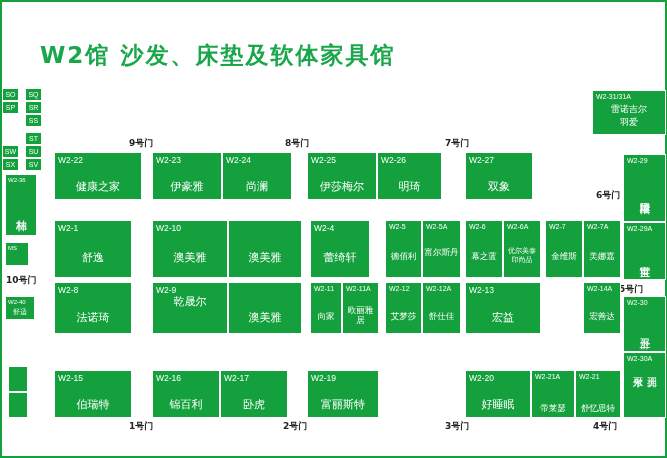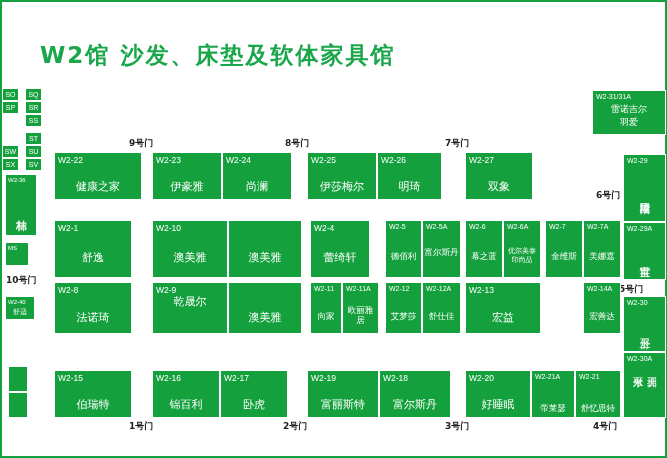--- a/index.html
+++ b/index.html
@@ -266,24 +266,20 @@
     <span class="nm">锦百利</span>
   </div>
   <div class="booth" style="left:218px;top:368px;width:68px;height:48px;">
     <span class="code">W2-17</span>
     <span class="nm">卧虎</span>
   </div>
   <div class="booth" style="left:305px;top:368px;width:72px;height:48px;">
     <span class="code">W2-19</span>
     <span class="nm">富丽斯特</span>
   </div>
-  <div class="booth" style="left:377px;top:368px;width:72px;height:48px;">
-    <span class="code">W2-18</span>
-    <span class="nm">富尔斯丹</span>
-  </div>
   <div class="booth" style="left:463px;top:368px;width:66px;height:48px;">
     <span class="code">W2-20</span>
     <span class="nm">好睡眠</span>
   </div>
   <div class="booth sm" style="left:529px;top:368px;width:44px;height:48px;">
     <span class="code">W2-21A</span>
     <span class="nm">帝莱瑟</span>
   </div>
   <div class="booth sm" style="left:573px;top:368px;width:46px;height:48px;">
     <span class="code">W2-21</span>

